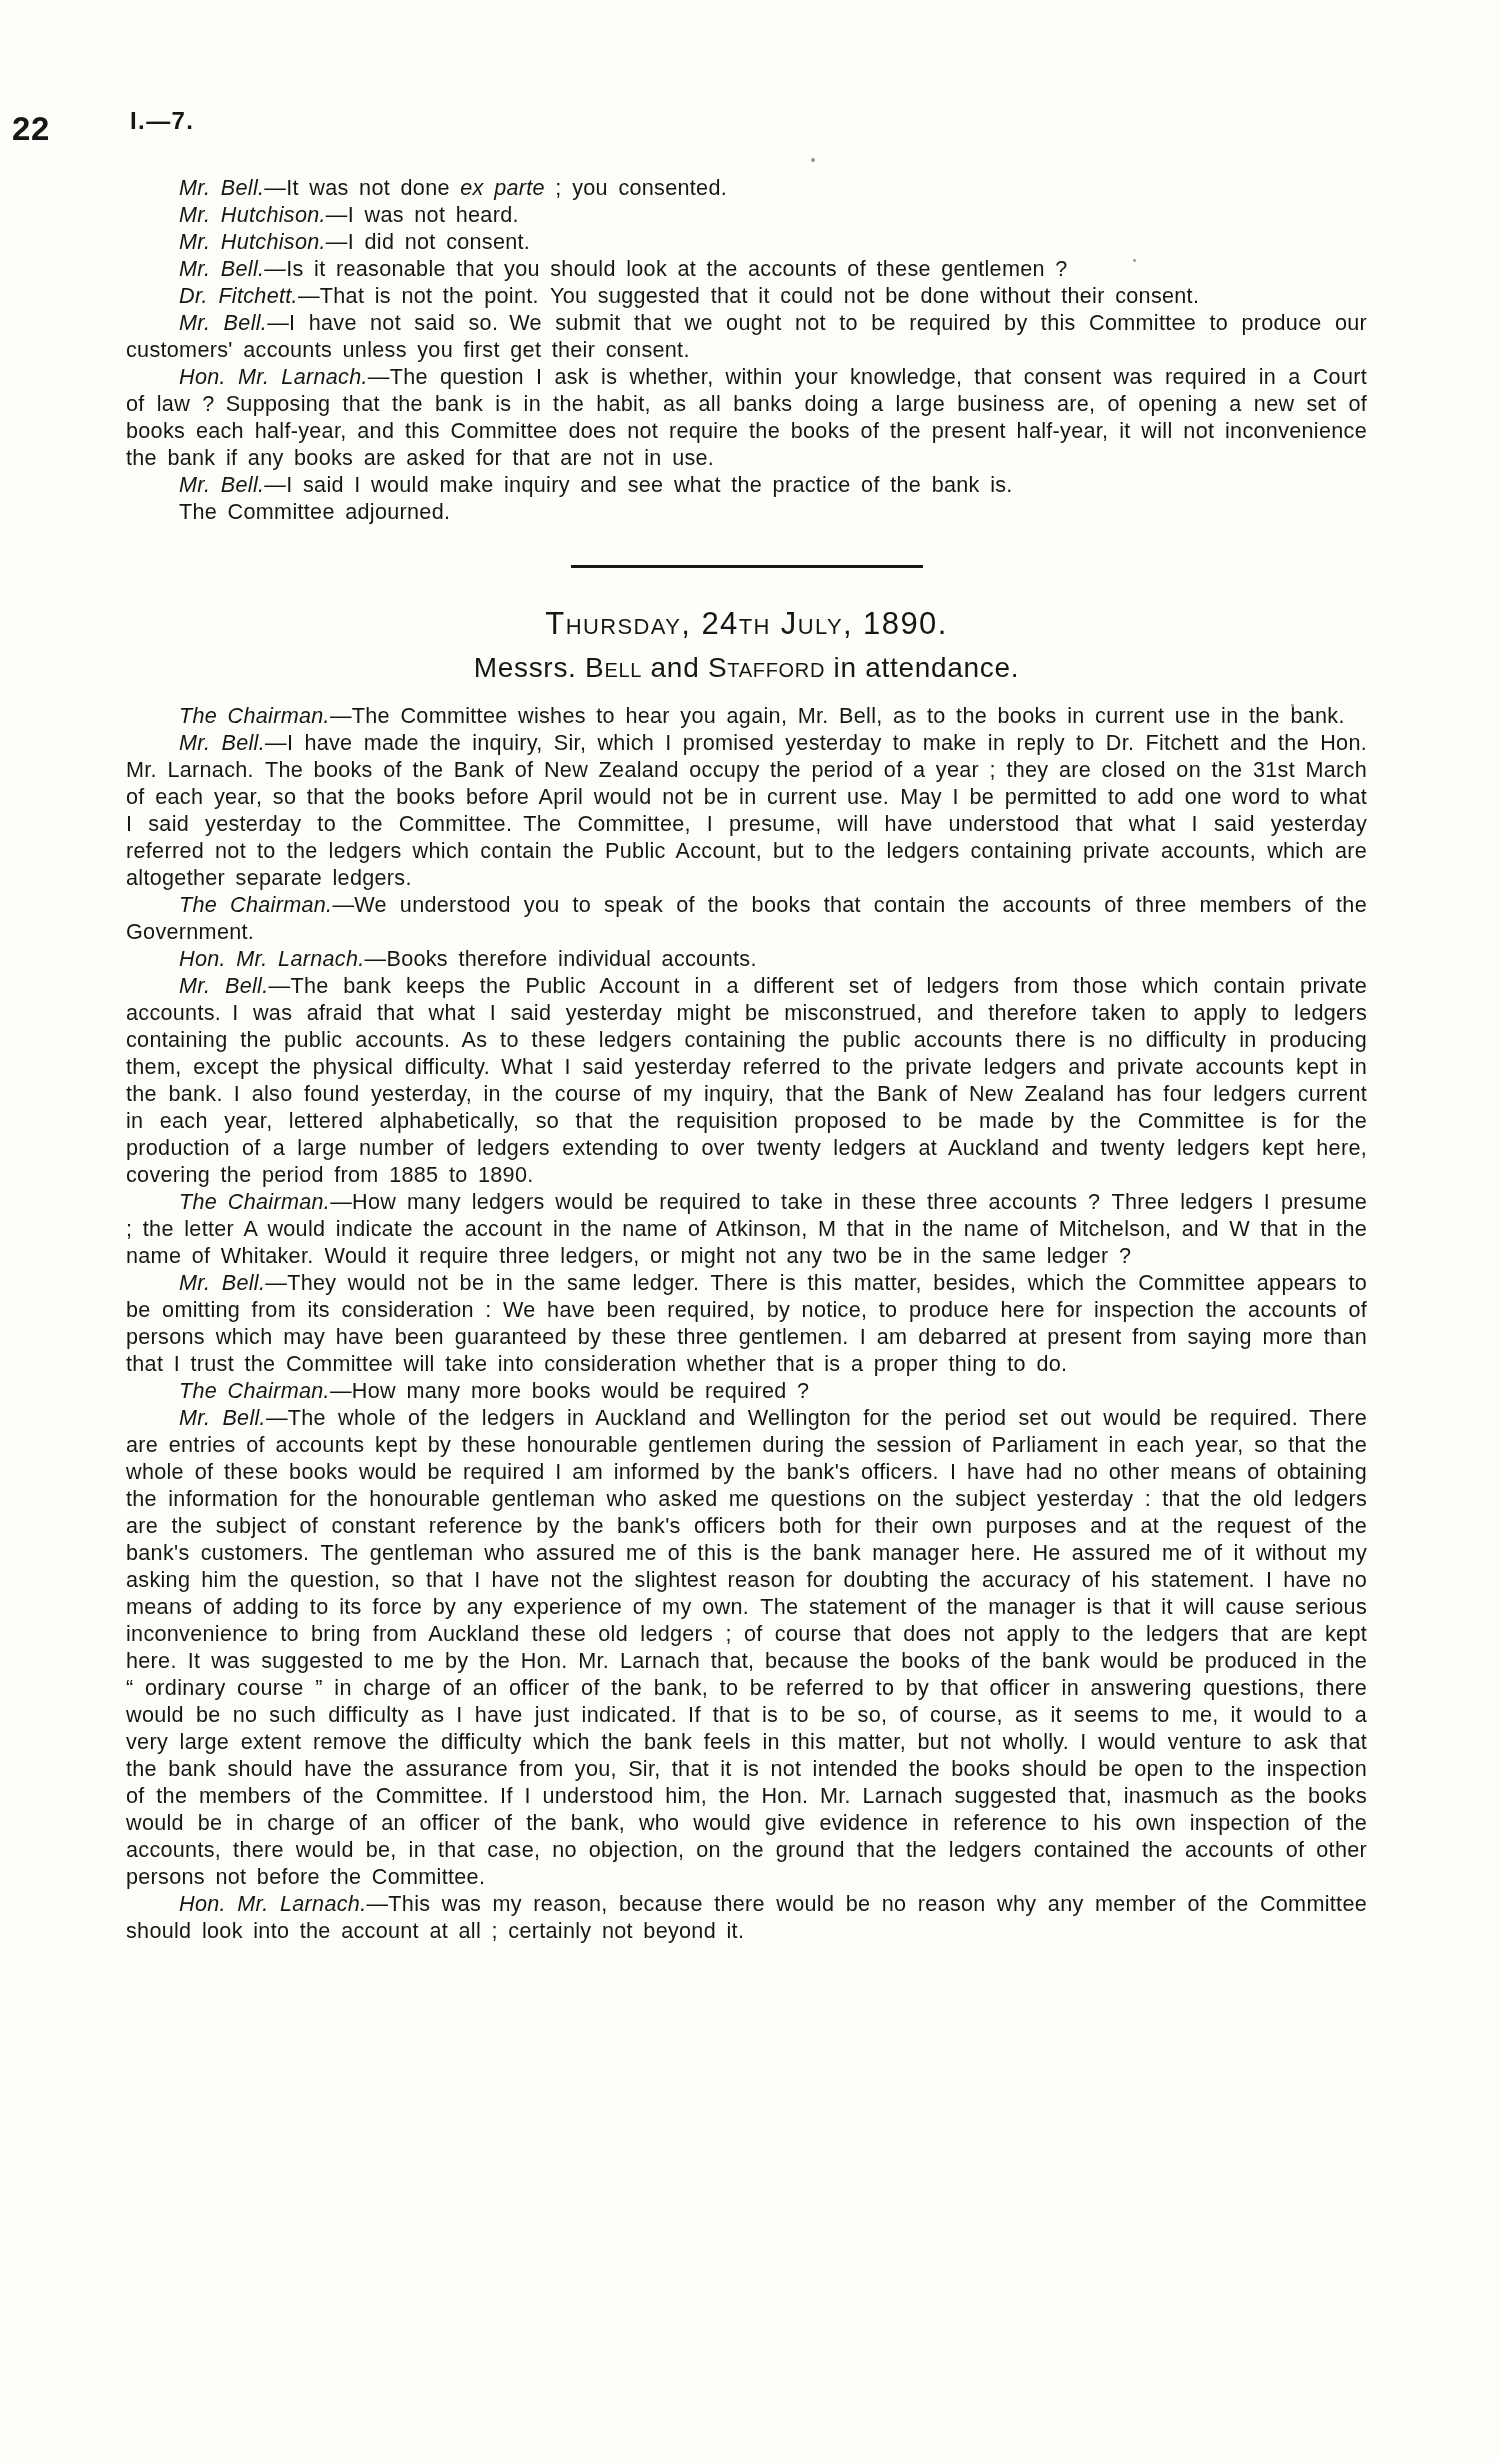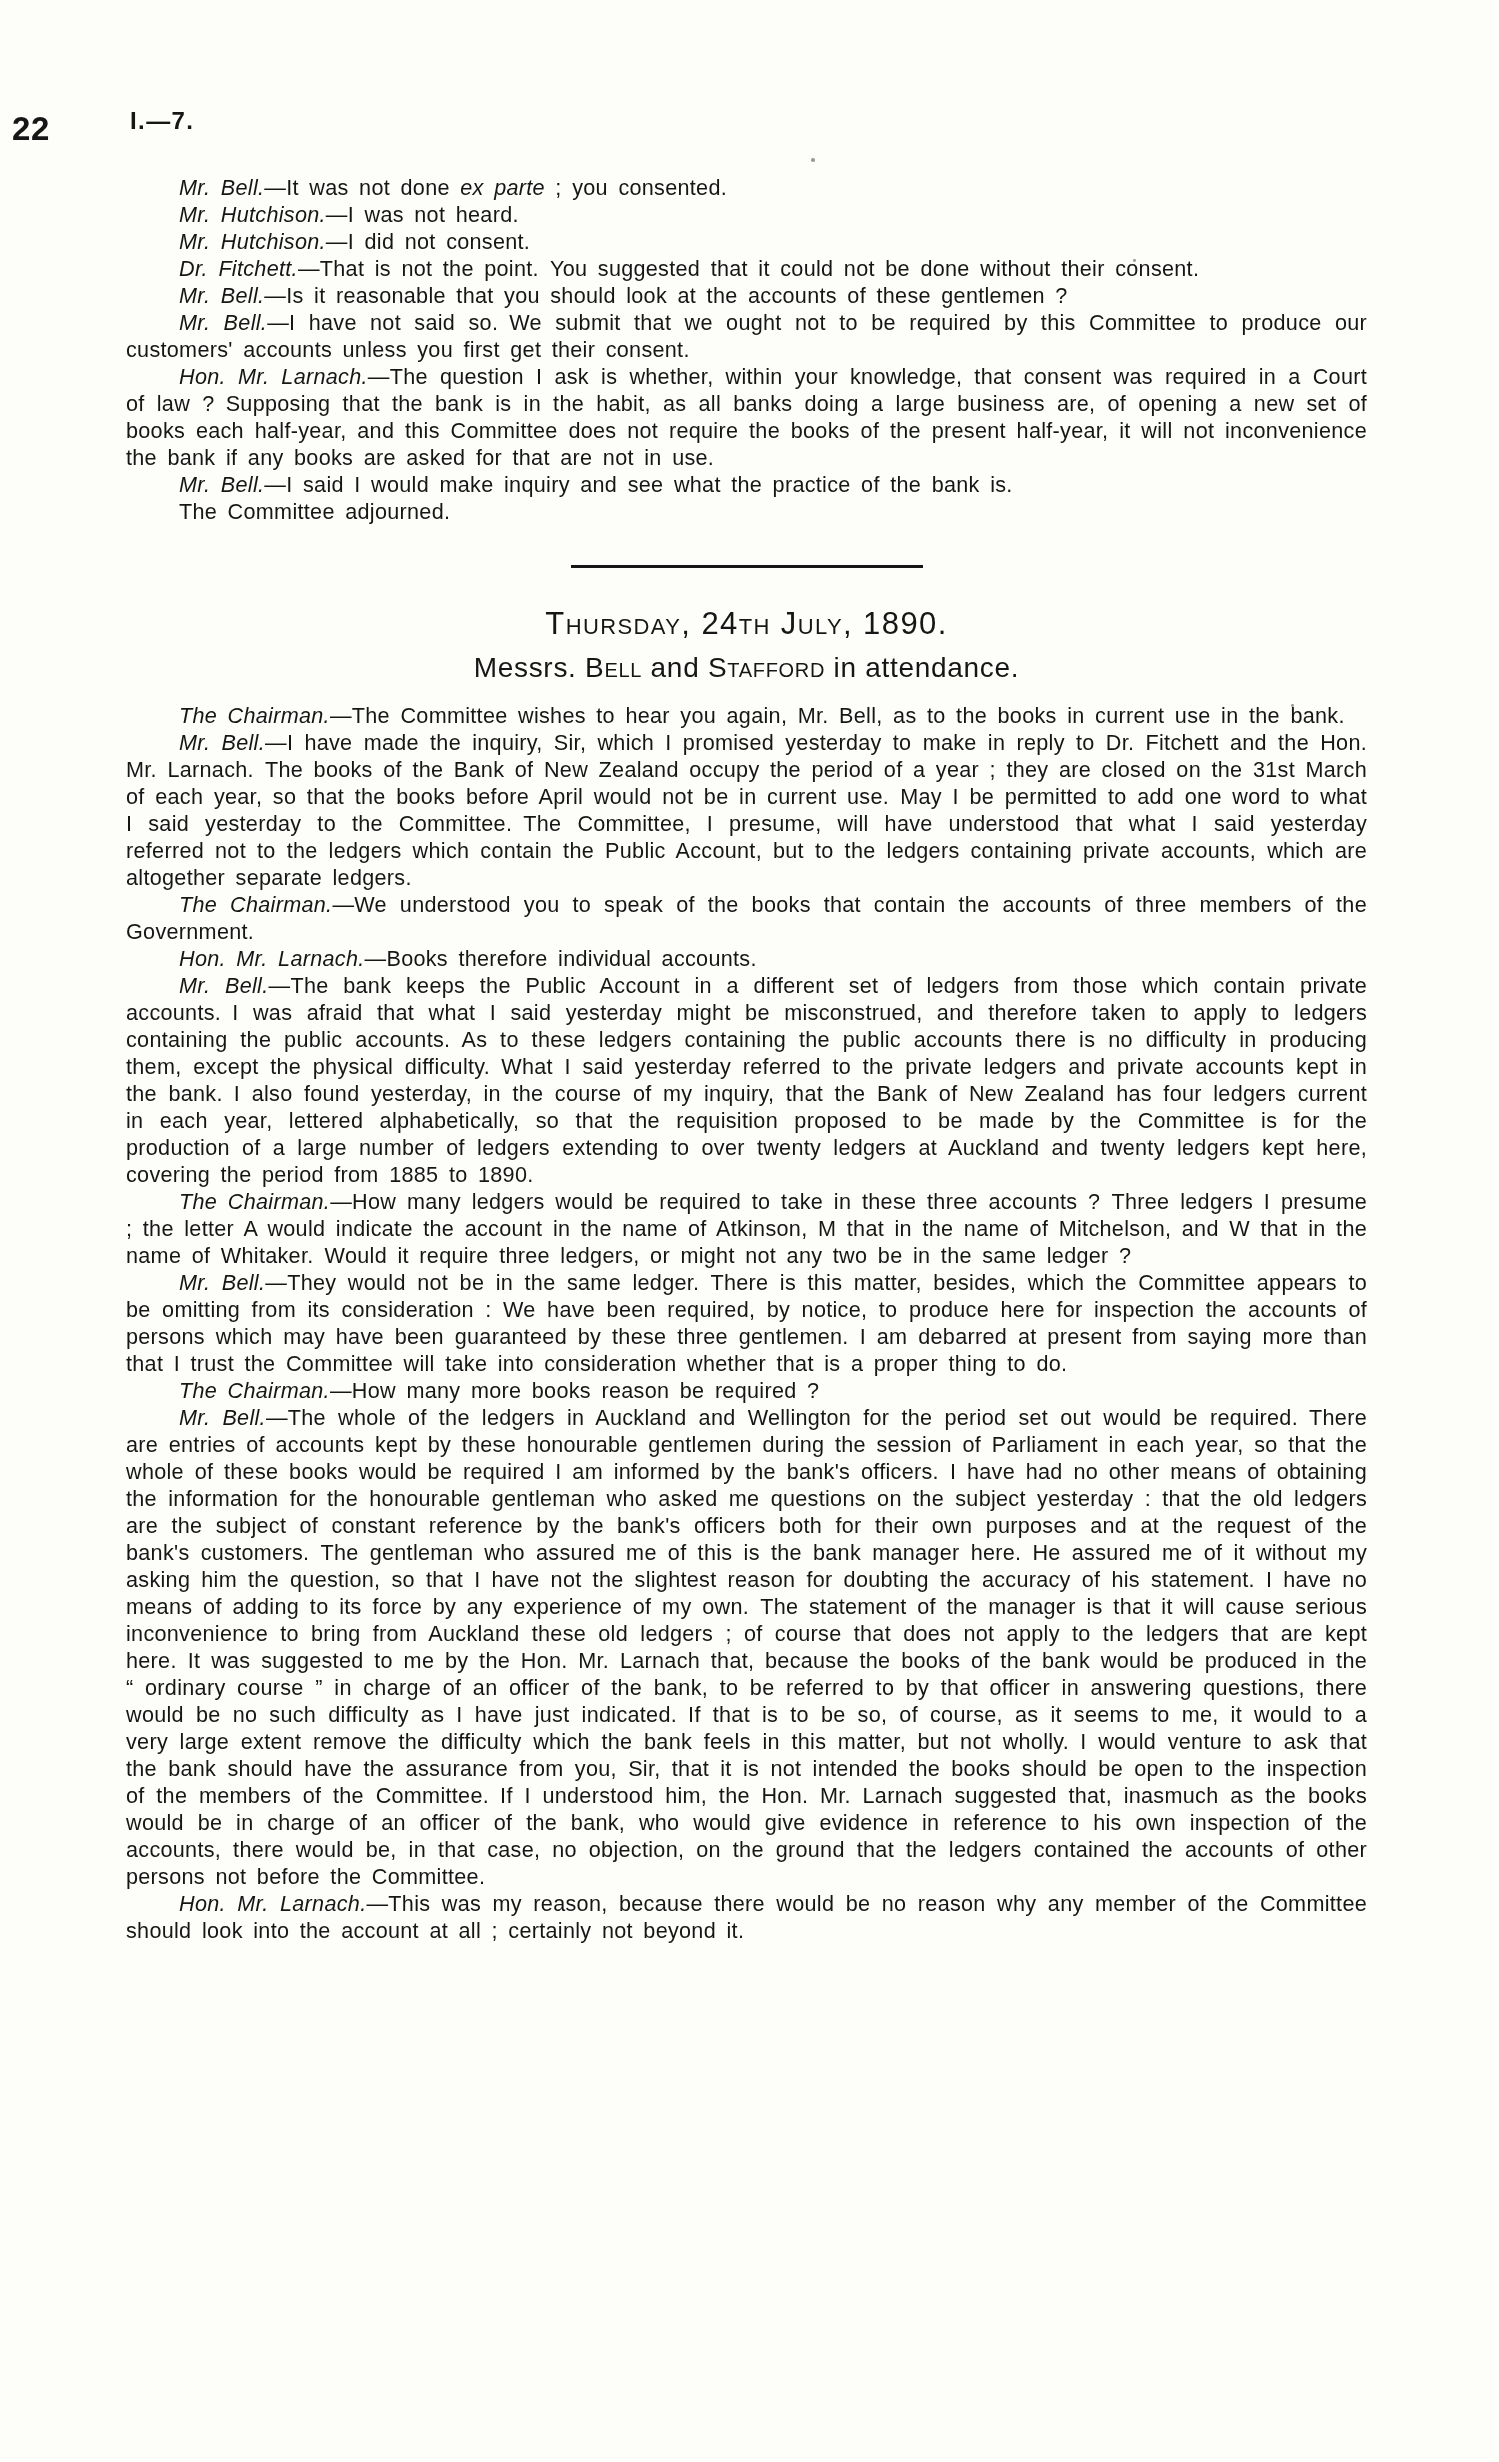--- a/index.html
+++ b/index.html
@@ -92,40 +92,40 @@
 
   <div class="speck speck-1"></div>
   <div class="speck speck-2"></div>
   <div class="speck speck-3"></div>
 
   <main class="content">
     <section id="session1">
         <p class="para"><span class="it">Mr. Bell.</span><span>—It was not done </span><span class="it">ex parte</span><span> ; you consented.</span></p>
         <p class="para"><span class="it">Mr. Hutchison.</span><span>—I was not heard.</span></p>
         <p class="para"><span class="it">Mr. Hutchison.</span><span>—I did not consent.</span></p>
+        <p class="para"><span class="it">Mr. Bell.</span><span>—Is it reasonable that you should look at the accounts of these gentlemen ?</span></p>
         <p class="para"><span class="it">Dr. Fitchett.</span><span>—That is not the point. You suggested that it could not be done without their consent.</span></p>
-        <p class="para"><span class="it">Mr. Bell.</span><span>—Is it reasonable that you should look at the accounts of these gentlemen ?</span></p>
         <p class="para"><span class="it">Mr. Bell.</span><span>—I have not said so. We submit that we ought not to be required by this Committee to produce our customers' accounts unless you first get their consent.</span></p>
         <p class="para"><span class="it">Hon. Mr. Larnach.</span><span>—The question I ask is whether, within your knowledge, that consent was required in a Court of law ? Supposing that the bank is in the habit, as all banks doing a large business are, of opening a new set of books each half-year, and this Committee does not require the books of the present half-year, it will not inconvenience the bank if any books are asked for that are not in use.</span></p>
         <p class="para"><span class="it">Mr. Bell.</span><span>—I said I would make inquiry and see what the practice of the bank is.</span></p>
         <p class="para"><span>The Committee adjourned.</span></p>
       </section>
 
     <div class="rule"></div>
 
     <h2 class="date-heading">Thursday, 24th July, 1890.</h2>
     <h3 class="attendance"><span>Messrs. </span><span class="sc">Bell</span><span> and </span><span class="sc">Stafford</span><span> in attendance.</span></h3>
 
     <section id="session2" class="session2">
         <p class="para"><span class="it">The Chairman.</span><span>—The Committee wishes to hear you again, Mr. Bell, as to the books in current use in the bank.</span></p>
         <p class="para"><span class="it">Mr. Bell.</span><span>—I have made the inquiry, Sir, which I promised yesterday to make in reply to Dr. Fitchett and the Hon. Mr. Larnach. The books of the Bank of New Zealand occupy the period of a year ; they are closed on the 31st March of each year, so that the books before April would not be in current use. May I be permitted to add one word to what I said yesterday to the Committee. The Committee, I presume, will have understood that what I said yesterday referred not to the ledgers which contain the Public Account, but to the ledgers containing private accounts, which are altogether separate ledgers.</span></p>
         <p class="para"><span class="it">The Chairman.</span><span>—We understood you to speak of the books that contain the accounts of three members of the Government.</span></p>
         <p class="para"><span class="it">Hon. Mr. Larnach.</span><span>—Books therefore individual accounts.</span></p>
         <p class="para"><span class="it">Mr. Bell.</span><span>—The bank keeps the Public Account in a different set of ledgers from those which contain private accounts. I was afraid that what I said yesterday might be misconstrued, and therefore taken to apply to ledgers containing the public accounts. As to these ledgers containing the public accounts there is no difficulty in producing them, except the physical difficulty. What I said yesterday referred to the private ledgers and private accounts kept in the bank. I also found yesterday, in the course of my inquiry, that the Bank of New Zealand has four ledgers current in each year, lettered alphabetically, so that the requisition proposed to be made by the Committee is for the production of a large number of ledgers extending to over twenty ledgers at Auckland and twenty ledgers kept here, covering the period from 1885 to 1890.</span></p>
         <p class="para"><span class="it">The Chairman.</span><span>—How many ledgers would be required to take in these three accounts ? Three ledgers I presume ; the letter A would indicate the account in the name of Atkinson, M that in the name of Mitchelson, and W that in the name of Whitaker. Would it require three ledgers, or might not any two be in the same ledger ?</span></p>
         <p class="para"><span class="it">Mr. Bell.</span><span>—They would not be in the same ledger. There is this matter, besides, which the Committee appears to be omitting from its consideration : We have been required, by notice, to produce here for inspection the accounts of persons which may have been guaranteed by these three gentlemen. I am debarred at present from saying more than that I trust the Committee will take into consideration whether that is a proper thing to do.</span></p>
-        <p class="para"><span class="it">The Chairman.</span><span>—How many more books reason be required ?</span></p>
+        <p class="para"><span class="it">The Chairman.</span><span>—How many more books would be required ?</span></p>
         <p class="para"><span class="it">Mr. Bell.</span><span>—The whole of the ledgers in Auckland and Wellington for the period set out would be required. There are entries of accounts kept by these honourable gentlemen during the session of Parliament in each year, so that the whole of these books would be required I am informed by the bank's officers. I have had no other means of obtaining the information for the honourable gentleman who asked me questions on the subject yesterday : that the old ledgers are the subject of constant reference by the bank's officers both for their own purposes and at the request of the bank's customers. The gentleman who assured me of this is the bank manager here. He assured me of it without my asking him the question, so that I have not the slightest reason for doubting the accuracy of his statement. I have no means of adding to its force by any experience of my own. The statement of the manager is that it will cause serious inconvenience to bring from Auckland these old ledgers ; of course that does not apply to the ledgers that are kept here. It was suggested to me by the Hon. Mr. Larnach that, because the books of the bank would be produced in the “ ordinary course ” in charge of an officer of the bank, to be referred to by that officer in answering questions, there would be no such difficulty as I have just indicated. If that is to be so, of course, as it seems to me, it would to a very large extent remove the difficulty which the bank feels in this matter, but not wholly. I would venture to ask that the bank should have the assurance from you, Sir, that it is not intended the books should be open to the inspection of the members of the Committee. If I understood him, the Hon. Mr. Larnach suggested that, inasmuch as the books would be in charge of an officer of the bank, who would give evidence in reference to his own inspection of the accounts, there would be, in that case, no objection, on the ground that the ledgers contained the accounts of other persons not before the Committee.</span></p>
         <p class="para"><span class="it">Hon. Mr. Larnach.</span><span>—This was my reason, because there would be no reason why any member of the Committee should look into the account at all ; certainly not beyond it.</span></p>
       </section>
   </main>
 </div>
 
 
 </body></html>

